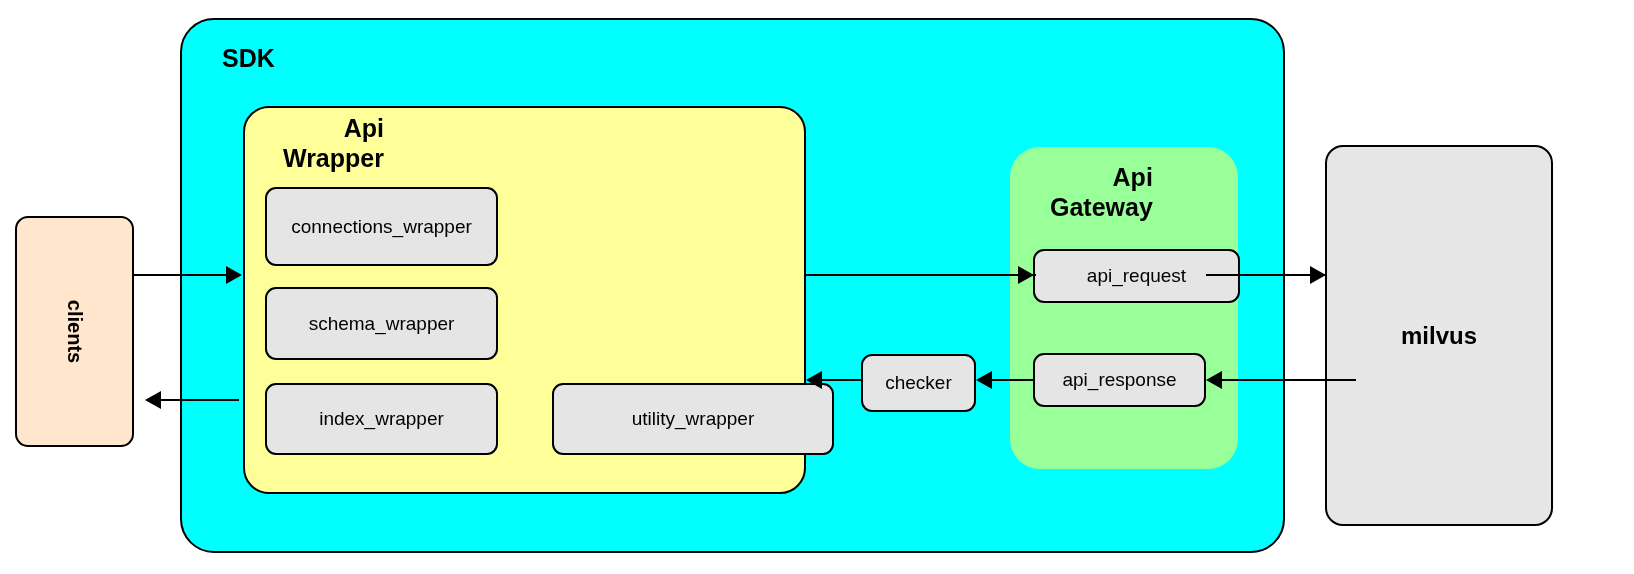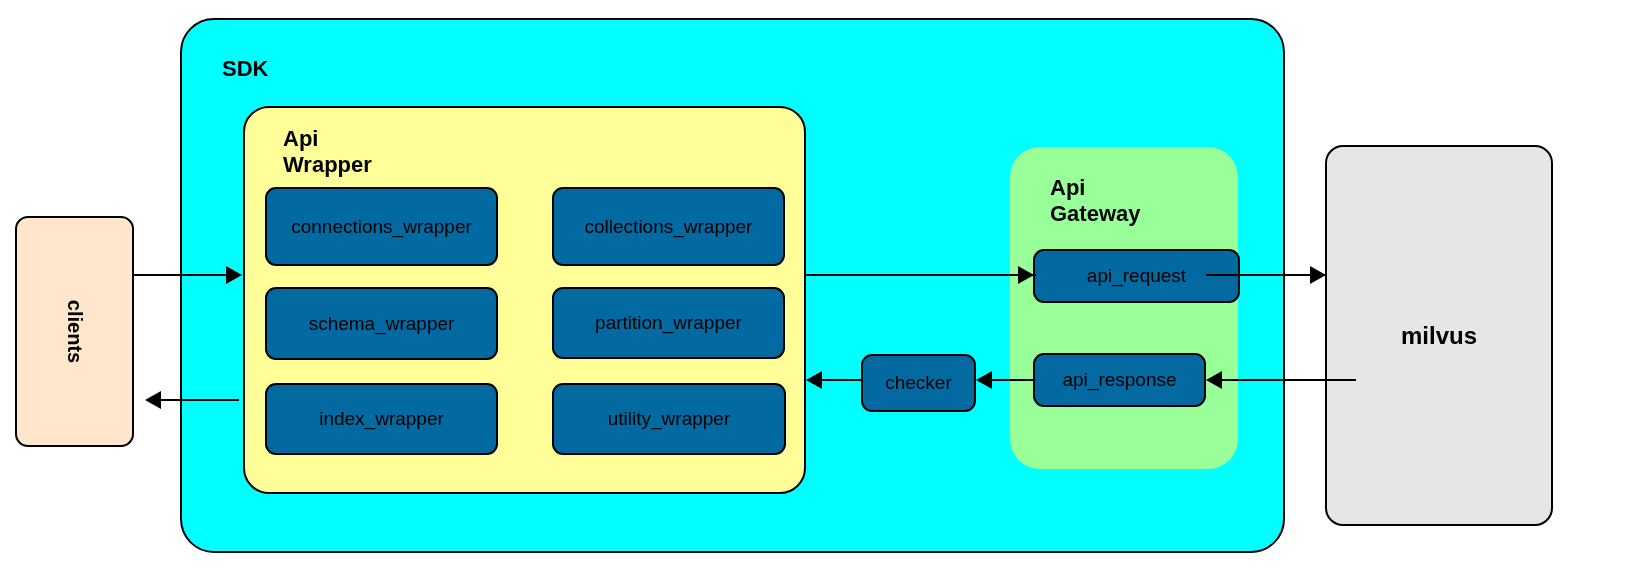--- a/index.html
+++ b/index.html
@@ -26,26 +26,25 @@
     align-items: center;
     justify-content: center;
     text-align: center;
     color: #000000;
   }
 
   
   .container-label {
     position: absolute;
     font-weight: bold;
-    font-size: 22px;
+    font-size: 25px;
     line-height: 1.18;
     color: #000000;
     white-space: pre-line;
-    text-align: left;
-    margin-top: 12px;
+    text-align: right;
   }
 
   #sdk-container {
     left: 180px;
     top: 18px;
     width: 1105px;
     height: 535px;
     background: #00ffff;
     border-radius: 34px;
   }
@@ -76,32 +75,32 @@
     border: none;
     border-radius: 30px;
   }
   #api-gateway-label {
     left: 1050px;
     top: 163px;
   }
 
   
   .leaf {
-    background: #0369a1;
+    background: #e5e5e5;
     border-radius: 11px;
     font-size: 19px;
     font-weight: normal;
   }
 
   #connections_wrapper { left: 265px; top: 187px; width: 233px; height: 79px; }
   #collections_wrapper { left: 552px; top: 187px; width: 233px; height: 79px; }
   #schema_wrapper      { left: 265px; top: 287px; width: 233px; height: 73px; }
   #partition_wrapper   { left: 552px; top: 287px; width: 233px; height: 72px; }
   #index_wrapper       { left: 265px; top: 383px; width: 233px; height: 72px; }
-  #utility_wrapper     { left: 552px; top: 383px; width: 234px; height: 72px; }
+  #utility_wrapper     { left: 552px; top: 383px; width: 282px; height: 72px; }
 
   #api_request  { left: 1033px; top: 249px; width: 207px; height: 54px; }
   #api_response { left: 1033px; top: 353px; width: 173px; height: 54px; }
 
   #checker { left: 861px; top: 354px; width: 115px; height: 58px; }
 
   #clients {
     left: 15px;
     top: 216px;
     width: 119px;
@@ -157,31 +156,25 @@
 Wrapper</div>
 
   <div class="node" id="api-gateway-container"></div>
   <div class="container-label" id="api-gateway-label">Api
 Gateway</div>
 
   <div class="node leaf" id="connections_wrapper">
     <span>connections_wrapper</span>
   </div>
 
-  <div class="node leaf" id="collections_wrapper">
-    <span>collections_wrapper</span>
-  </div>
 
   <div class="node leaf" id="schema_wrapper">
     <span>schema_wrapper</span>
   </div>
 
-  <div class="node leaf" id="partition_wrapper">
-    <span>partition_wrapper</span>
-  </div>
 
   <div class="node leaf" id="index_wrapper">
     <span>index_wrapper</span>
   </div>
 
   <div class="node leaf" id="utility_wrapper">
     <span>utility_wrapper</span>
   </div>
 
   <div class="node leaf" id="api_request">

